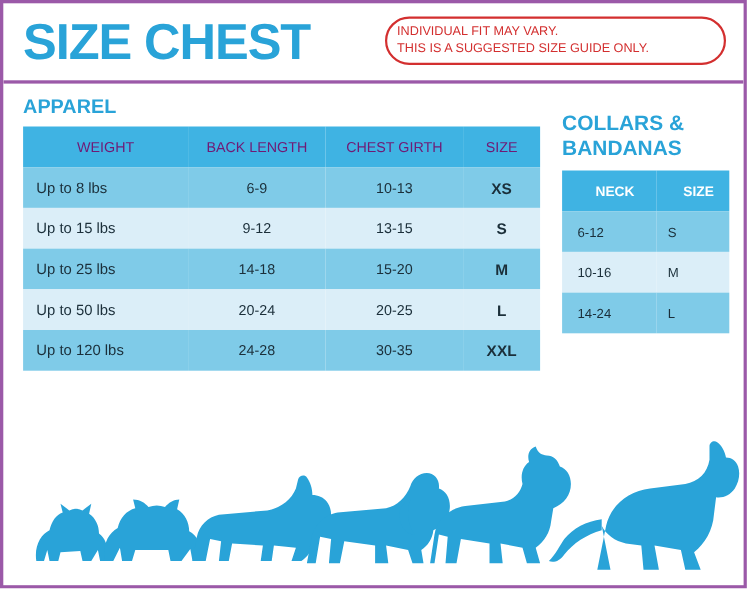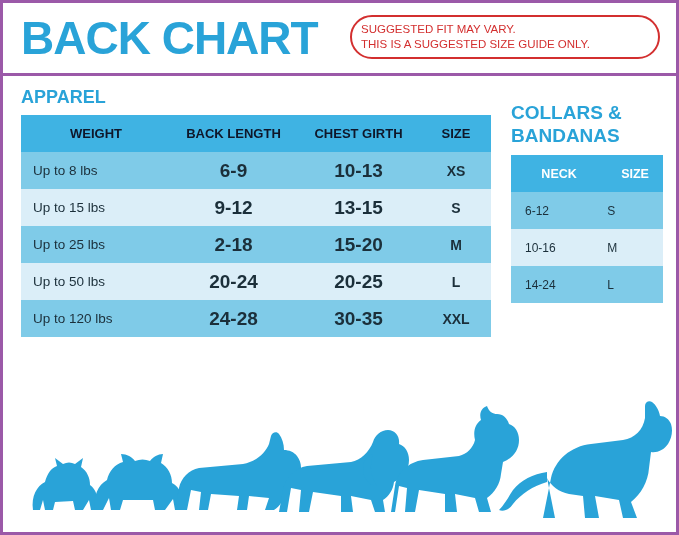--- a/index.html
+++ b/index.html
@@ -92,39 +92,39 @@
   }
   #apparel-table th,
   #apparel-table td {
     height: 37px;
     padding: 0;
     text-align: center;
     color: #1b2f3a;
   }
   #apparel-table thead th {
     background: #3fb3e3;
-    color: #0f172a;
-    font-weight: bold;
+    color: #701a75;
+    font-weight: normal;
     font-size: 13px;
   }
   #apparel-table tbody tr:nth-child(odd) td {
     background: #7fcbe8;
   }
   #apparel-table tbody tr:nth-child(even) td {
     background: #dbeef8;
   }
   #apparel-table td.weight {
     text-align: left;
     padding-left: 12px;
     font-size: 13.5px;
     font-weight: normal;
   }
   #apparel-table td.val {
-    font-weight: bold;
-    font-size: 19px;
+    font-weight: normal;
+    font-size: 13px;
   }
   #apparel-table td.size {
     font-weight: bold;
     font-size: 14px;
   }
   
   #collars-table {
     position: absolute;
     left: 508px;
     top: 152px;
@@ -163,24 +163,24 @@
     width: 679px;
     height: 140px;
   }
 </style>
 </head>
 <body>
 
 <div id="page">
 
   <div id="header">
-    <div id="title">BACK CHART</div>
+    <div id="title">SIZE CHEST</div>
     <div id="disclaimer-box"></div>
     <div id="disclaimer-text">
-      <div>SUGGESTED FIT MAY VARY.</div>
+      <div>INDIVIDUAL FIT MAY VARY.</div>
       <div>THIS IS A SUGGESTED SIZE GUIDE ONLY.</div>
     </div>
   </div>
   <div id="header-rule"></div>
 
   <div class="section-label" id="apparel-label">APPAREL</div>
 
   <table id="apparel-table">
     <thead>
       <tr>
@@ -198,21 +198,21 @@
         <td class="size">XS</td>
       </tr>
       <tr>
         <td class="weight">Up to 15 lbs</td>
         <td class="val">9-12</td>
         <td class="val">13-15</td>
         <td class="size">S</td>
       </tr>
       <tr>
         <td class="weight">Up to 25 lbs</td>
-        <td class="val">2-18</td>
+        <td class="val">14-18</td>
         <td class="val">15-20</td>
         <td class="size">M</td>
       </tr>
       <tr>
         <td class="weight">Up to 50 lbs</td>
         <td class="val">20-24</td>
         <td class="val">20-25</td>
         <td class="size">L</td>
       </tr>
       <tr>

